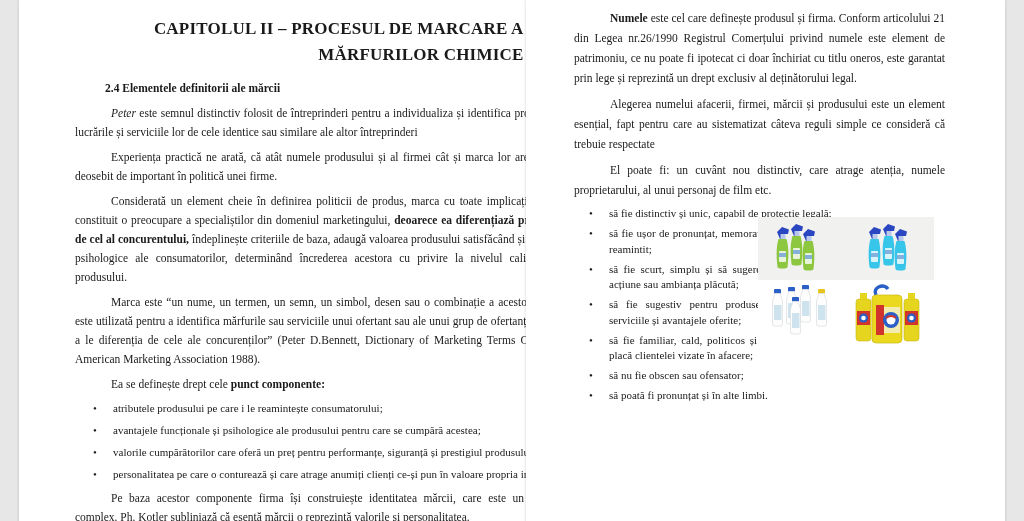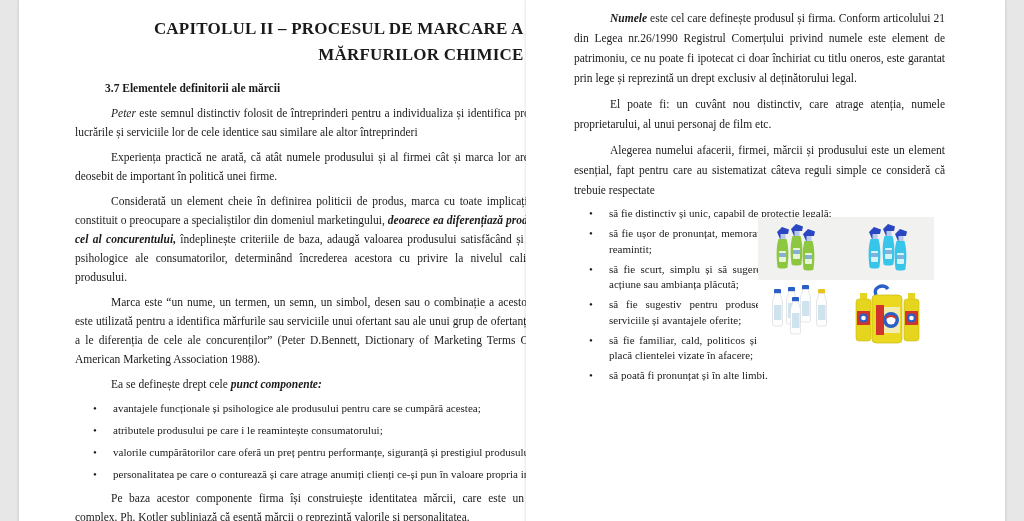--- a/index.html
+++ b/index.html
@@ -9,76 +9,77 @@
     box-shadow:0 0 3px rgba(0,0,0,.18);color:#1a1a1a;}
   .page-left{left:19px;width:487px;padding:8px 49px 0 56px;box-sizing:content-box;}
   .page-right{left:526px;width:479px;padding:8px 0 0 0;}
   .page-right .inner{padding:0 60px 0 48px;position:relative;}
   .title{font-size:17px;font-weight:bold;text-align:right;line-height:26px;
     max-width:410px;margin:8px auto 14px auto;letter-spacing:.2px;}
   .h2{font-size:11.5px;font-weight:bold;margin:0 0 10px 30px;}
   p.doc{font-size:11.5px;line-height:19px;text-align:justify;
     text-indent:36px;margin:0 0 6px 0;}
   .page-right p.doc{line-height:20px;}
-  .bi{font-weight:bold;font-style:italic;}
+  .bi{font-weight:bold;}
   .it{font-style:italic;}
   ul.doc{list-style:none;margin:4px 0 6px 0;padding:0 0 0 18px;font-size:11px;}
   ul.doc li{position:relative;padding-left:20px;text-align:justify;
     line-height:17px;margin-bottom:5px;}
   ul.doc li::before{content:"\2022";position:absolute;left:0;top:0;}
   .page-right ul.doc{padding-left:15px;}
   .page-right ul.doc li{line-height:15.5px;margin-bottom:4.5px;}
   .page-right ul.doc li.narrow{max-width:162px;}
   .figure{position:absolute;left:232px;top:209px;width:176px;height:131px;}
   .figure svg{display:block;}
 </style>
 </head>
 <body>
 
 <div class="canvas">
 
   <div class="page page-left">
     <div class="title">CAPITOLUL II – PROCESUL DE MARCARE A MĂRFURILOR CHIMICE</div>
-    <div class="h2">3.7 Elementele definitorii ale mărcii</div>
+    <div class="h2">2.4 Elementele definitorii ale mărcii</div>
 
     <p class="doc"><span class="it">Peter</span><span> este semnul distinctiv folosit de întreprinderi pentru a individualiza și identifica produsele, lucrările și serviciile lor de cele identice sau similare ale altor întreprinderi</span></p>
 
     <p class="doc">Experiența practică ne arată, că atât numele produsului și al firmei cât și marca lor are un rol deosebit de important în politică unei firme.</p>
 
     <p class="doc"><span>Considerată un element cheie în definirea politicii de produs, marca cu toate implicațiile ei a constituit o preocupare a specialiștilor din domeniul marketingului, </span><span class="bi">deoarece ea diferențiază produsul de cel al concurentului,</span><span> îndeplinește criteriile de baza, adaugă valoarea produsului satisfăcând și nevoile psihologice ale consumatorilor, determinând încrederea acestora cu privire la nivelul calitativ al produsului.</span></p>
 
     <p class="doc">Marca este “un nume, un termen, un semn, un simbol, desen sau o combinație a acestora, care este utilizată pentru a identifica mărfurile sau serviciile unui ofertant sau ale unui grup de ofertanți pentru a le diferenția de cele ale concurenților” (Peter D.Bennett, Dictionary of Marketing Terms Chicago: American Marketing Association 1988).</p>
 
     <p class="doc"><span>Ea se definește drept cele </span><span class="bi">punct componente:</span></p>
 
     <ul class="doc">
+      <li>atributele produsului pe care i le reamintește consumatorului;</li>
       <li>avantajele funcționale și psihologice ale produsului pentru care se cumpără acestea;</li>
-      <li>atributele produsului pe care i le reamintește consumatorului;</li>
       <li>valorile cumpărătorilor care oferă un preț pentru performanțe, siguranță și prestigiul produsului;</li>
       <li>personalitatea pe care o conturează și care atrage anumiți clienți ce-și pun în valoare propria imagine.</li>
     </ul>
 
     <p class="doc">Pe baza acestor componente firma își construiește identitatea mărcii, care este un simbol complex. Ph. Kotler subliniază că esență mărcii o reprezintă valorile și personalitatea.</p>
   </div>
 
   <div class="page page-right">
     <div class="inner">
 
       <p class="doc"><span class="bi">Numele</span><span> este cel care definește produsul și firma. Conform articolului 21 din Legea nr.26/1990 Registrul Comerțului privind numele este element de patrimoniu, ce nu poate fi ipotecat ci doar închiriat cu titlu oneros, este garantat prin lege și reprezintă un drept exclusiv al deținătorului legal.</span></p>
 
+      <p class="doc">Alegerea numelui afacerii, firmei, mărcii și produsului este un element esențial, fapt pentru care au sistematizat câteva reguli simple ce consideră că trebuie respectate</p>
+
       <p class="doc">El poate fi: un cuvânt nou distinctiv, care atrage atenția, numele proprietarului, al unui personaj de film etc.</p>
-
-      <p class="doc">Alegerea numelui afacerii, firmei, mărcii și produsului este un element esențial, fapt pentru care au sistematizat câteva reguli simple ce consideră că trebuie respectate</p>
 
       <ul class="doc">
         <li>să fie distinctiv și unic, capabil de protecție legală;</li>
         <li class="narrow">să fie ușor de pronunțat, memorat și reamintit;</li>
         <li class="narrow">să fie scurt, simplu și să sugereze acțiune sau ambianța plăcută;</li>
         <li class="narrow">să fie sugestiv pentru produsele, serviciile și avantajele oferite;</li>
         <li class="narrow">să fie familiar, cald, politicos și să placă clientelei vizate în afacere;</li>
+        <li class="narrow">să nu fie obscen sau ofensator;</li>
         <li>să poată fi pronunțat și în alte limbi.</li>
       </ul>
 
 
 
       <div class="figure">
         <svg width="176" height="131" viewBox="0 0 176 131" xmlns="http://www.w3.org/2000/svg">
           <defs>
             <g id="spray">
               <path d="M3,6 L8,1 L15,3.5 L14,8 L10,8 L10,13 L6,13 Z" fill="#2a46c0"></path>

